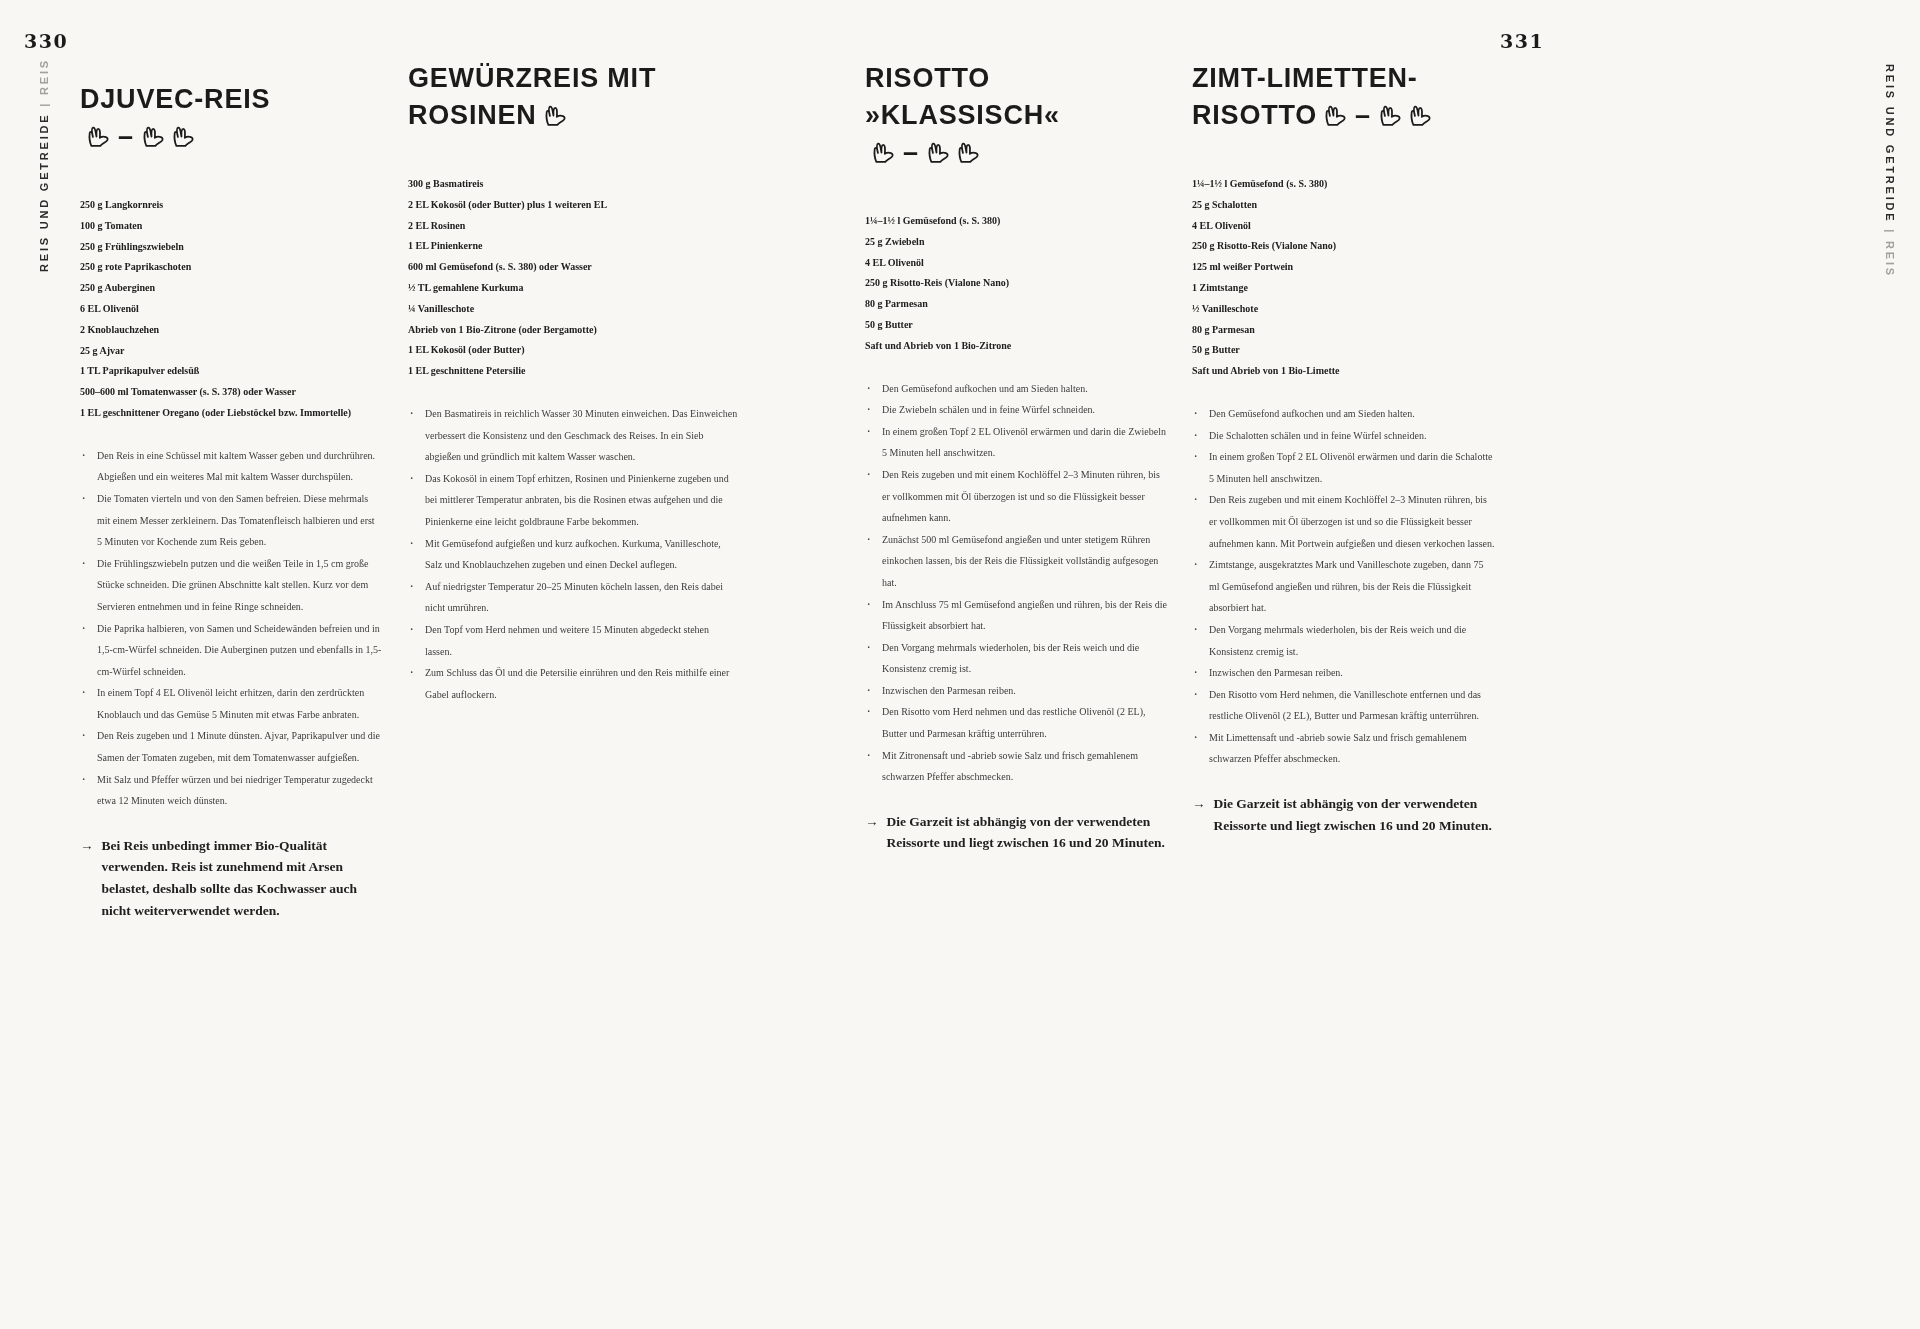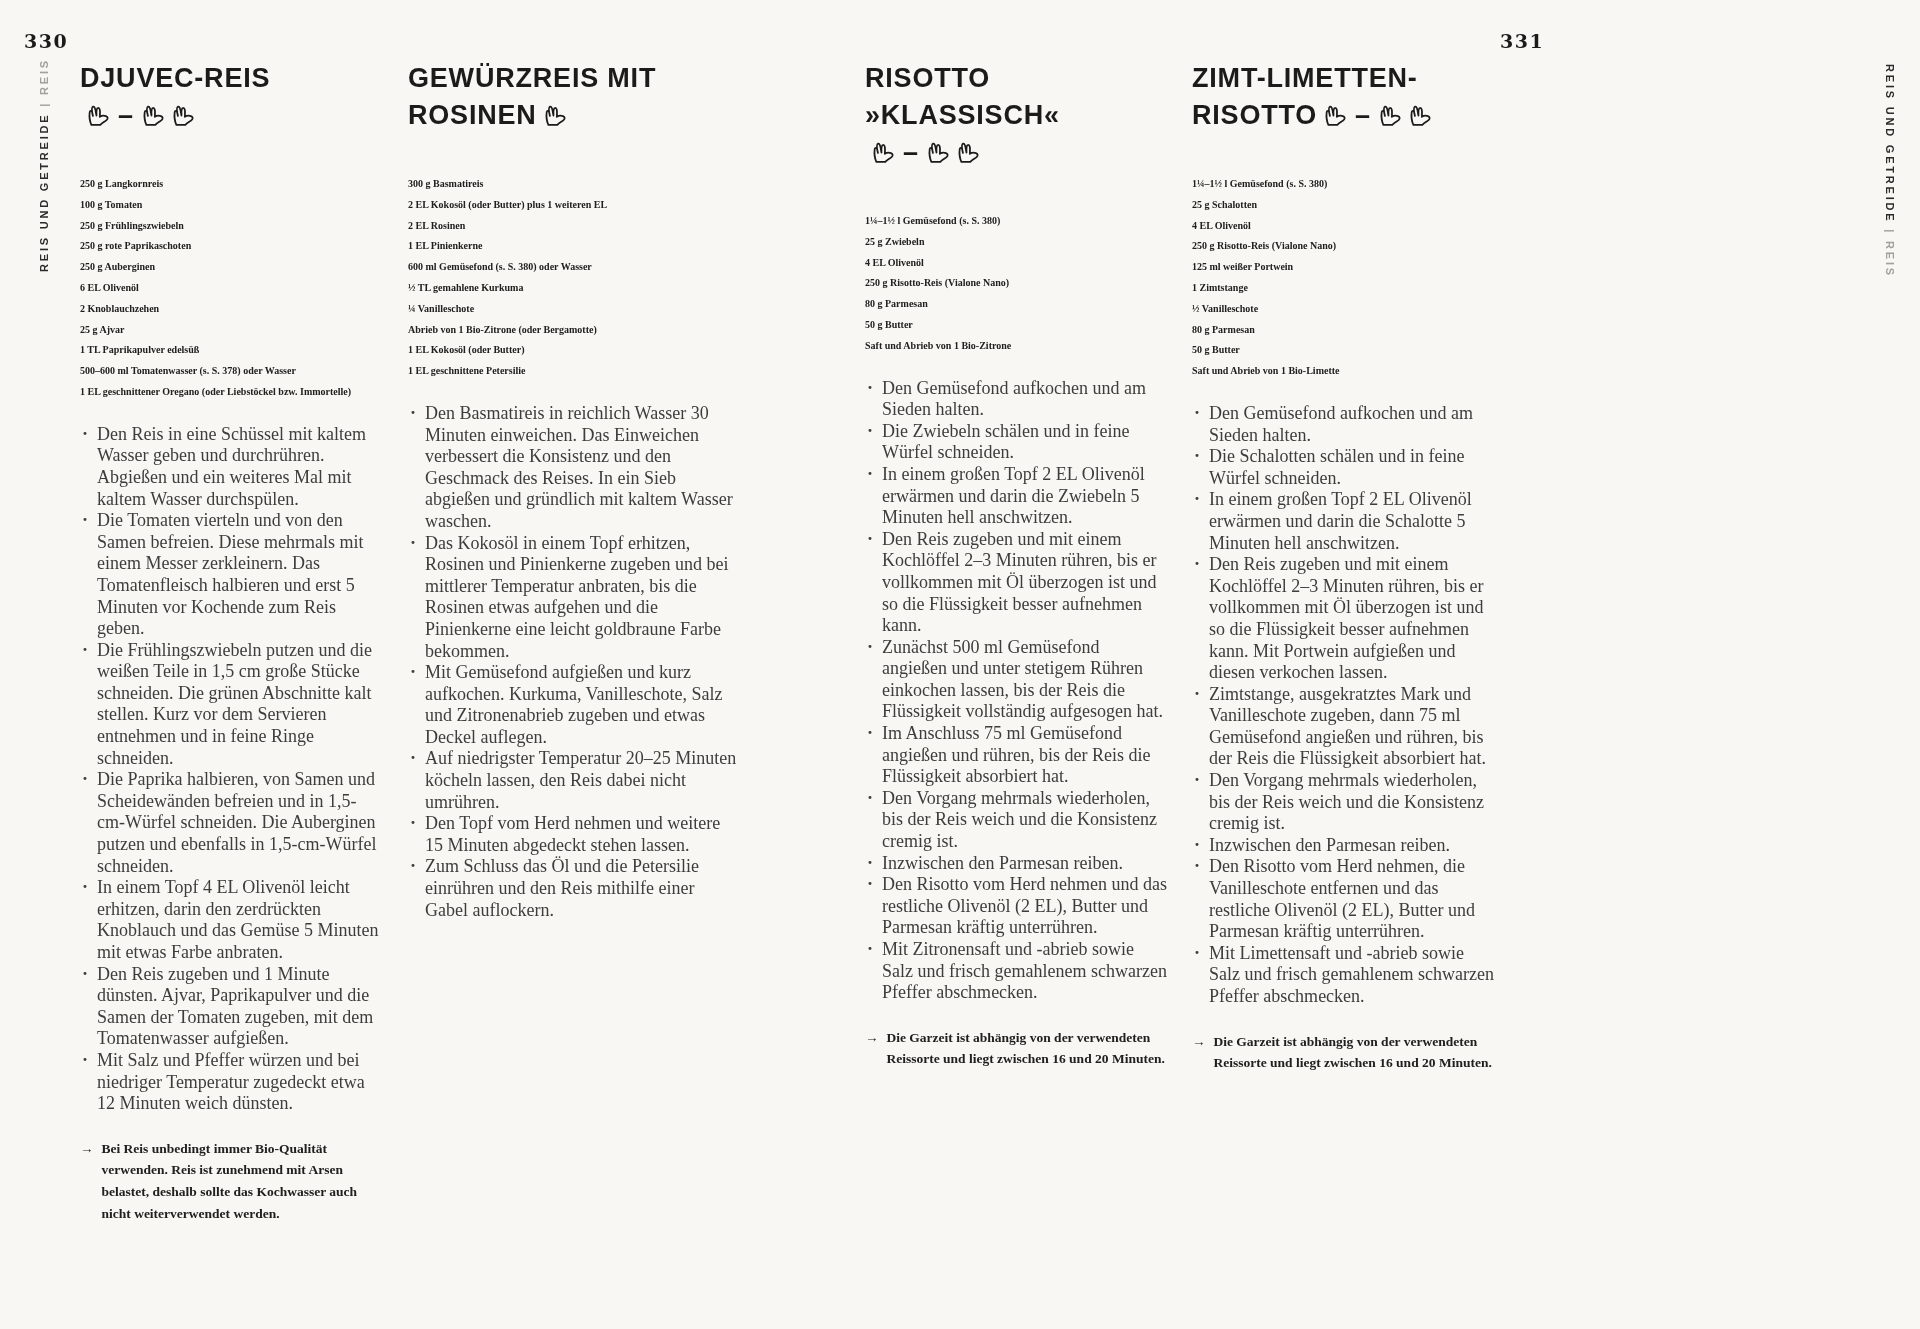--- a/index.html
+++ b/index.html
@@ -21,42 +21,42 @@
     position:absolute;white-space:nowrap;
     font-family:"Liberation Sans", sans-serif;
     font-size:11px;font-weight:700;letter-spacing:2.8px;color:#2b2b29;
   }
   .sidebar .muted{color:#a1a09a;font-weight:700;}
   .sidebar.left{left:38px;top:272px;transform:rotate(-90deg);transform-origin:0 0;}
   .sidebar.right{left:1896px;top:64px;transform:rotate(90deg);transform-origin:0 0;}
   
   .recipes{position:absolute;inset:0;}
   article.recipe{position:absolute;top:60px;}
-  article.recipe.col-0{left:80px;width:302px;}
+  article.recipe.col-0{left:80px;width:302px;margin-top:21px;}
   article.recipe.col-1{left:408px;width:330px;}
   article.recipe.col-2{left:865px;width:302px;}
   article.recipe.col-3{left:1192px;width:304px;}
   h2.title{
     margin:0;font-family:"Liberation Sans", sans-serif;
     font-weight:800;font-size:27px;line-height:37px;letter-spacing:0.8px;
     color:#1b1b19;
   }
   .tline{display:block;}
   .diff{white-space:nowrap;}
   .diff svg{width:29px;height:25px;margin-left:5px;vertical-align:-3px;}
   .diff svg + svg{margin-left:1px;}
   .diff .dsh{margin:0 1px 0 4px;font-weight:800;}
   ul.ingredients{
     margin:40px 0 0;padding:0;list-style:none;
     font-size:10px;line-height:20.8px;font-weight:700;color:#20201e;
   }
   ul.ingredients li{padding-left:20px;text-indent:-20px;}
   ul.steps{
     margin:21px 0 0;padding:0;list-style:none;
-    font-size:18px;line-height:21.6px;color:#3d3d3b;
+    font-size:10px;line-height:21.6px;color:#3d3d3b;
   }
   ul.steps li{position:relative;padding-left:17px;}
   ul.steps li::before{content:"\00B7";position:absolute;left:2px;top:0;font-weight:700;color:#3d3d3b;}
   .note{
     margin:23px 0 0;display:flex;gap:8px;
     font-size:13.5px;line-height:21.6px;font-weight:700;color:#20201e;
   }
   .note .arrow{flex:0 0 auto;}
   .note .note-text{flex:1 1 auto;}
 </style>
@@ -124,21 +124,21 @@
         <li>600 ml Gemüsefond (s. S. 380) oder Wasser</li>
         <li>½ TL gemahlene Kurkuma</li>
         <li>¼ Vanilleschote</li>
         <li>Abrieb von 1 Bio-Zitrone (oder Bergamotte)</li>
         <li>1 EL Kokosöl (oder Butter)</li>
         <li>1 EL geschnittene Petersilie</li>
       </ul>
     <ul class="steps">
         <li>Den Basmatireis in reichlich Wasser 30 Minuten einweichen. Das Einweichen verbessert die Konsistenz und den Geschmack des Reises. In ein Sieb abgießen und gründlich mit kaltem Wasser waschen.</li>
         <li>Das Kokosöl in einem Topf erhitzen, Rosinen und Pinienkerne zugeben und bei mittlerer Temperatur anbraten, bis die Rosinen etwas aufgehen und die Pinienkerne eine leicht goldbraune Farbe bekommen.</li>
-        <li>Mit Gemüsefond aufgießen und kurz aufkochen. Kurkuma, Vanilleschote, Salz und Zitronenabrieb zugeben und etwas Deckel auflegen.</li>
+        <li>Mit Gemüsefond aufgießen und kurz aufkochen. Kurkuma, Vanilleschote, Salz und Knoblauchzehen zugeben und einen Deckel auflegen.</li>
         <li>Auf niedrigster Temperatur 20–25 Minuten köcheln lassen, den Reis dabei nicht umrühren.</li>
         <li>Den Topf vom Herd nehmen und weitere 15 Minuten abgedeckt stehen lassen.</li>
         <li>Zum Schluss das Öl und die Petersilie einrühren und den Reis mithilfe einer Gabel auflockern.</li>
       </ul>
 
   </article>
 
   <article class="recipe col-2">
     <h2 class="title">
         <span class="tline">RISOTTO</span>

